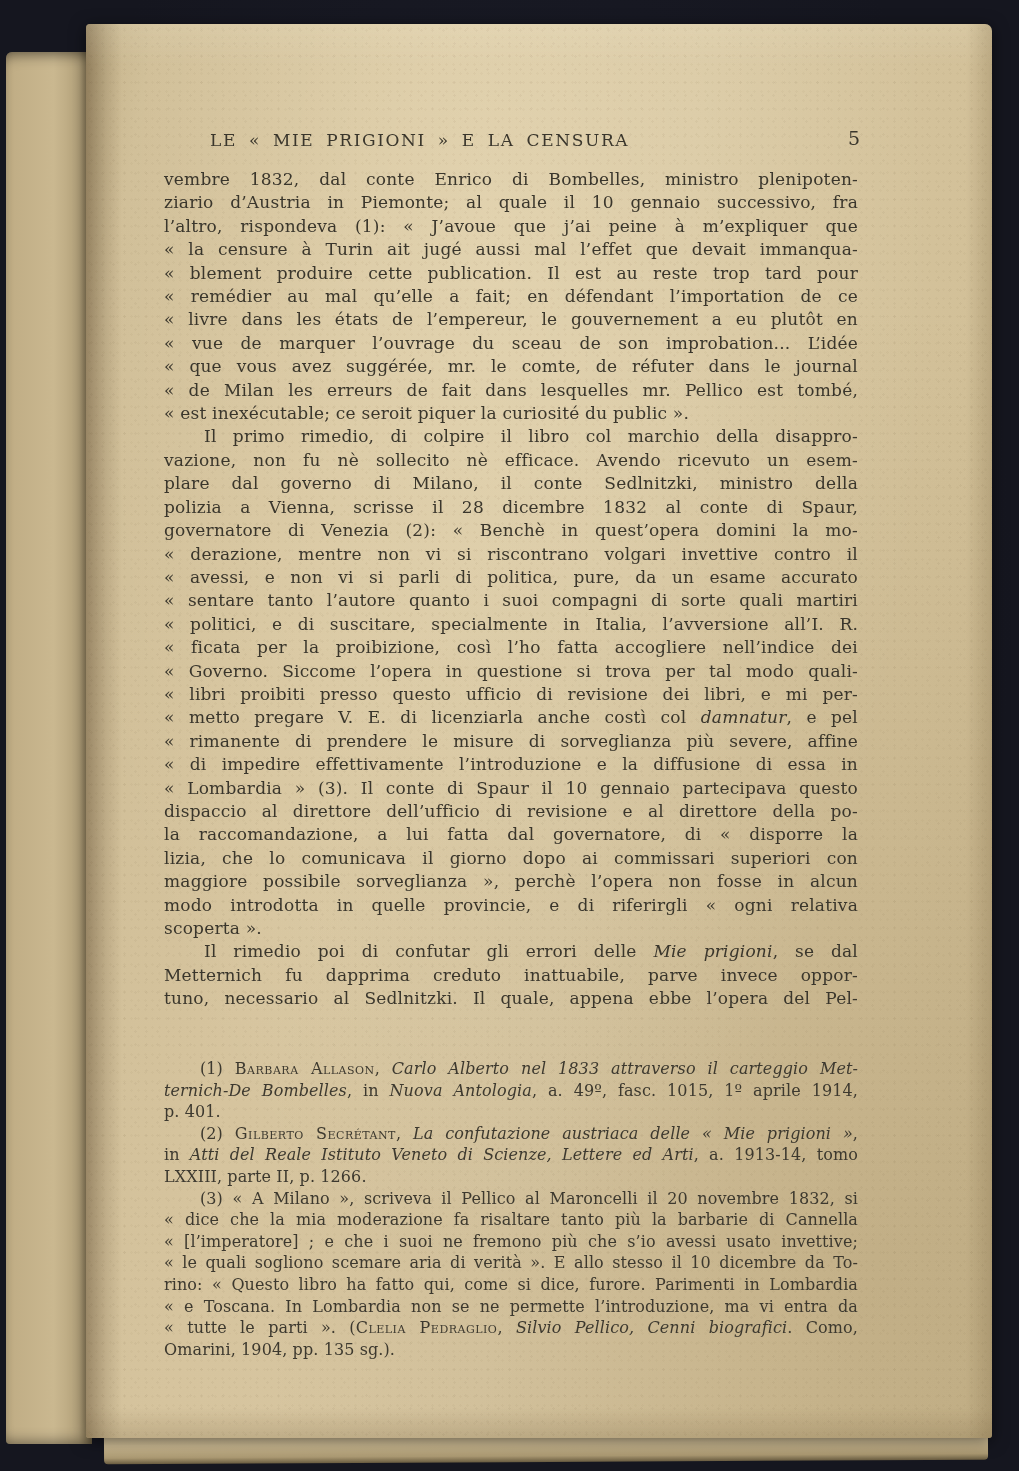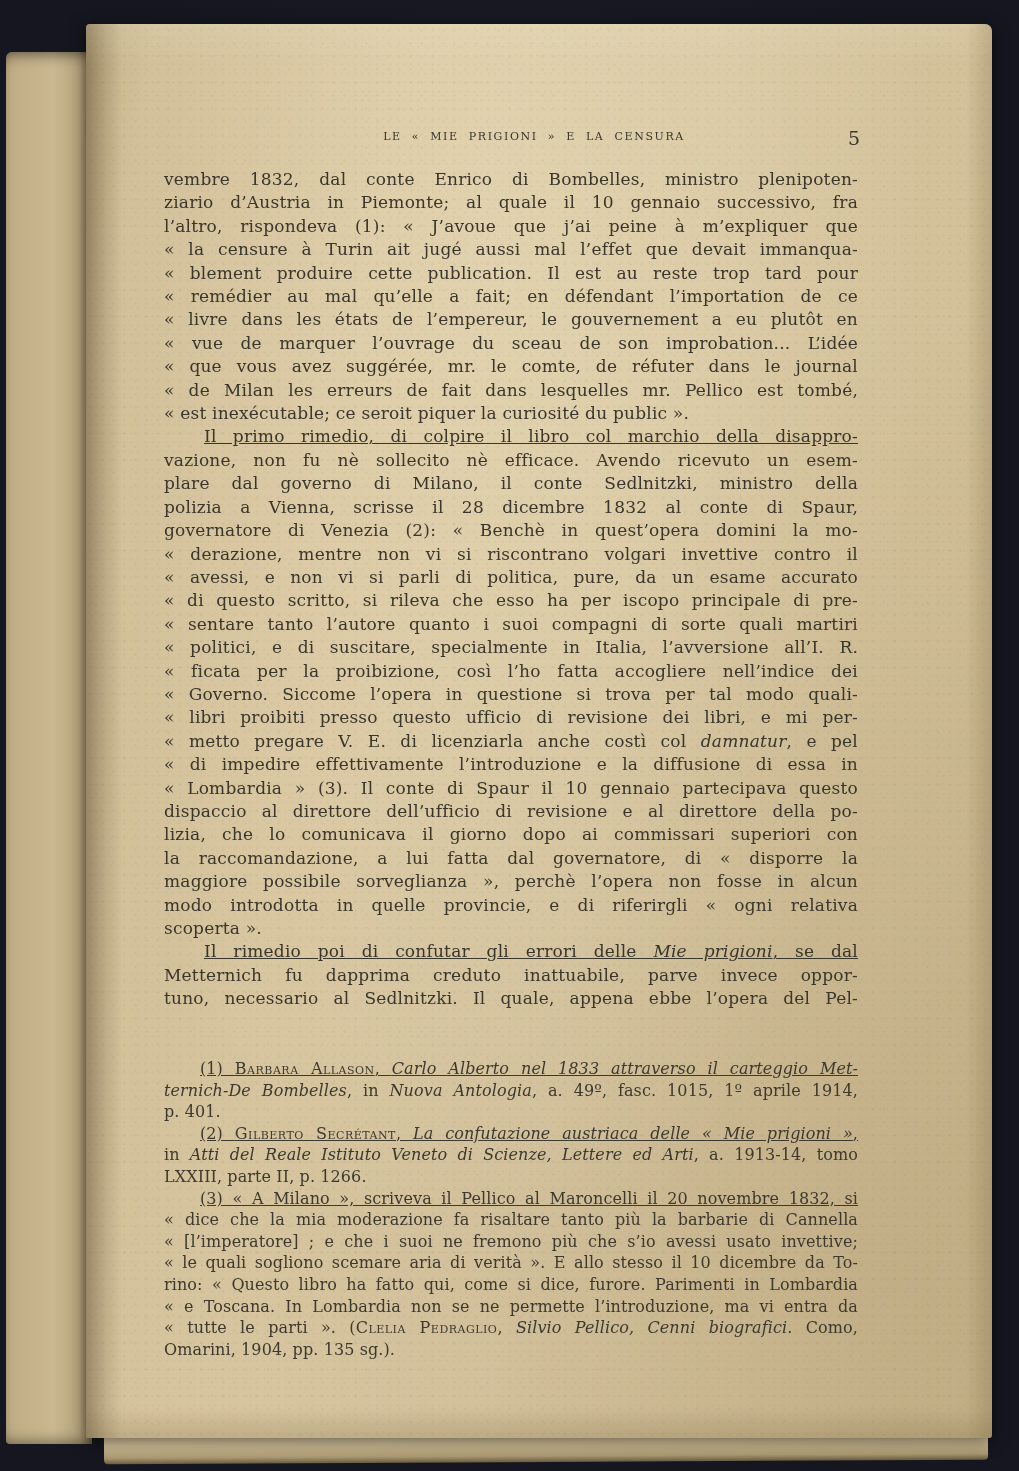--- a/index.html
+++ b/index.html
@@ -49,38 +49,38 @@
       linear-gradient(270deg,rgba(100,80,45,.22),transparent 26px),
       linear-gradient(0deg,rgba(100,80,45,.20),transparent 30px),
       linear-gradient(180deg,rgba(255,250,230,.12),transparent 42px);
   }
 
   .header{
     position:absolute;left:78px;top:106px;width:694px;height:26px;z-index:4;
     color:#3a362c;
   }
   .title{
-    display:block;text-align:center;padding-left:46px;
-    font-size:11px;letter-spacing:1.6px;word-spacing:5px;white-space:nowrap;
+    display:block;text-align:left;padding-left:46px;
+    font-size:17px;letter-spacing:1.6px;word-spacing:5px;white-space:nowrap;
   }
   .pagenum{
     position:absolute;right:-2px;top:-3px;font-size:19px;letter-spacing:0;
   }
 
   .bodytext{
     position:absolute;left:78px;top:144px;width:694px;z-index:4;
     font-size:17px;line-height:23.4px;letter-spacing:.2px;color:#3a362c;
   }
   .footnotes{
     position:absolute;left:78px;top:1034px;width:694px;z-index:4;
     font-size:16px;line-height:21.6px;letter-spacing:.1px;color:#3d392f;
   }
   .ln{text-align:justify;text-align-last:justify;}
   .ln.end{text-align-last:left;}
-  .ln.ind{text-indent:40px;text-decoration:underline;}
+  .ln.ind{text-indent:40px;}
   .footnotes .ln.ind{text-indent:36px;}
   .i{font-style:italic;}
   .sc{font-variant:small-caps;letter-spacing:.5px;}
 </style>
 </head>
 <body>
 
 <div class="scene">
   <div class="left-page"></div>
   <div class="stack"></div>
@@ -101,32 +101,32 @@
         <div class="ln">« que vous avez suggérée, mr. le comte, de réfuter dans le journal</div>
         <div class="ln">« de Milan les erreurs de fait dans lesquelles mr. Pellico est tombé,</div>
         <div class="ln end">« est inexécutable; ce seroit piquer la curiosité du public ».</div>
         <div class="ln ind">Il primo rimedio, di colpire il libro col marchio della disappro-</div>
         <div class="ln">vazione, non fu nè sollecito nè efficace. Avendo ricevuto un esem-</div>
         <div class="ln">plare dal governo di Milano, il conte Sedlnitzki, ministro della</div>
         <div class="ln">polizia a Vienna, scrisse il 28 dicembre 1832 al conte di Spaur,</div>
         <div class="ln">governatore di Venezia (2): « Benchè in quest’opera domini la mo-</div>
         <div class="ln">« derazione, mentre non vi si riscontrano volgari invettive contro il</div>
         <div class="ln">« avessi, e non vi si parli di politica, pure, da un esame accurato</div>
-        <div class="ln">« di questo scritto, si rileva che esso ha per iscopo principale di pre-</div>
         <div class="ln">« sentare tanto l’autore quanto i suoi compagni di sorte quali martiri</div>
         <div class="ln">« politici, e di suscitare, specialmente in Italia, l’avversione all’I. R.</div>
         <div class="ln">« ficata per la proibizione, così l’ho fatta accogliere nell’indice dei</div>
         <div class="ln">« Governo. Siccome l’opera in questione si trova per tal modo quali-</div>
         <div class="ln">« libri proibiti presso questo ufficio di revisione dei libri, e mi per-</div>
         <div class="ln">« metto pregare V. E. di licenziarla anche costì col <span class="i">damnatur</span>, e pel</div>
+        <div class="ln">« rimanente di prendere le misure di sorveglianza più severe, affine</div>
         <div class="ln">« di impedire effettivamente l’introduzione e la diffusione di essa in</div>
         <div class="ln">« Lombardia » (3). Il conte di Spaur il 10 gennaio partecipava questo</div>
         <div class="ln">dispaccio al direttore dell’ufficio di revisione e al direttore della po-</div>
+        <div class="ln">la raccomandazione, a lui fatta dal governatore, di « disporre la</div>
         <div class="ln">lizia, che lo comunicava il giorno dopo ai commissari superiori con</div>
-        <div class="ln">la raccomandazione, a lui fatta dal governatore, di « disporre la</div>
         <div class="ln">maggiore possibile sorveglianza », perchè l’opera non fosse in alcun</div>
         <div class="ln">modo introdotta in quelle provincie, e di riferirgli « ogni relativa</div>
         <div class="ln end">scoperta ».</div>
         <div class="ln ind">Il rimedio poi di confutar gli errori delle <span class="i">Mie prigioni</span>, se dal</div>
         <div class="ln">Metternich fu dapprima creduto inattuabile, parve invece oppor-</div>
         <div class="ln">tuno, necessario al Sedlnitzki. Il quale, appena ebbe l’opera del Pel-</div>
       </div>
     <div class="footnotes" id="footnotes">
         <div class="ln ind">(1) <span class="sc">Barbara Allason</span>, <span class="i">Carlo Alberto nel 1833 attraverso il carteggio Met-</span></div>
         <div class="ln"><span class="i">ternich-De Bombelles</span>, in <span class="i">Nuova Antologia</span>, a. 49º, fasc. 1015, 1º aprile 1914,</div>

